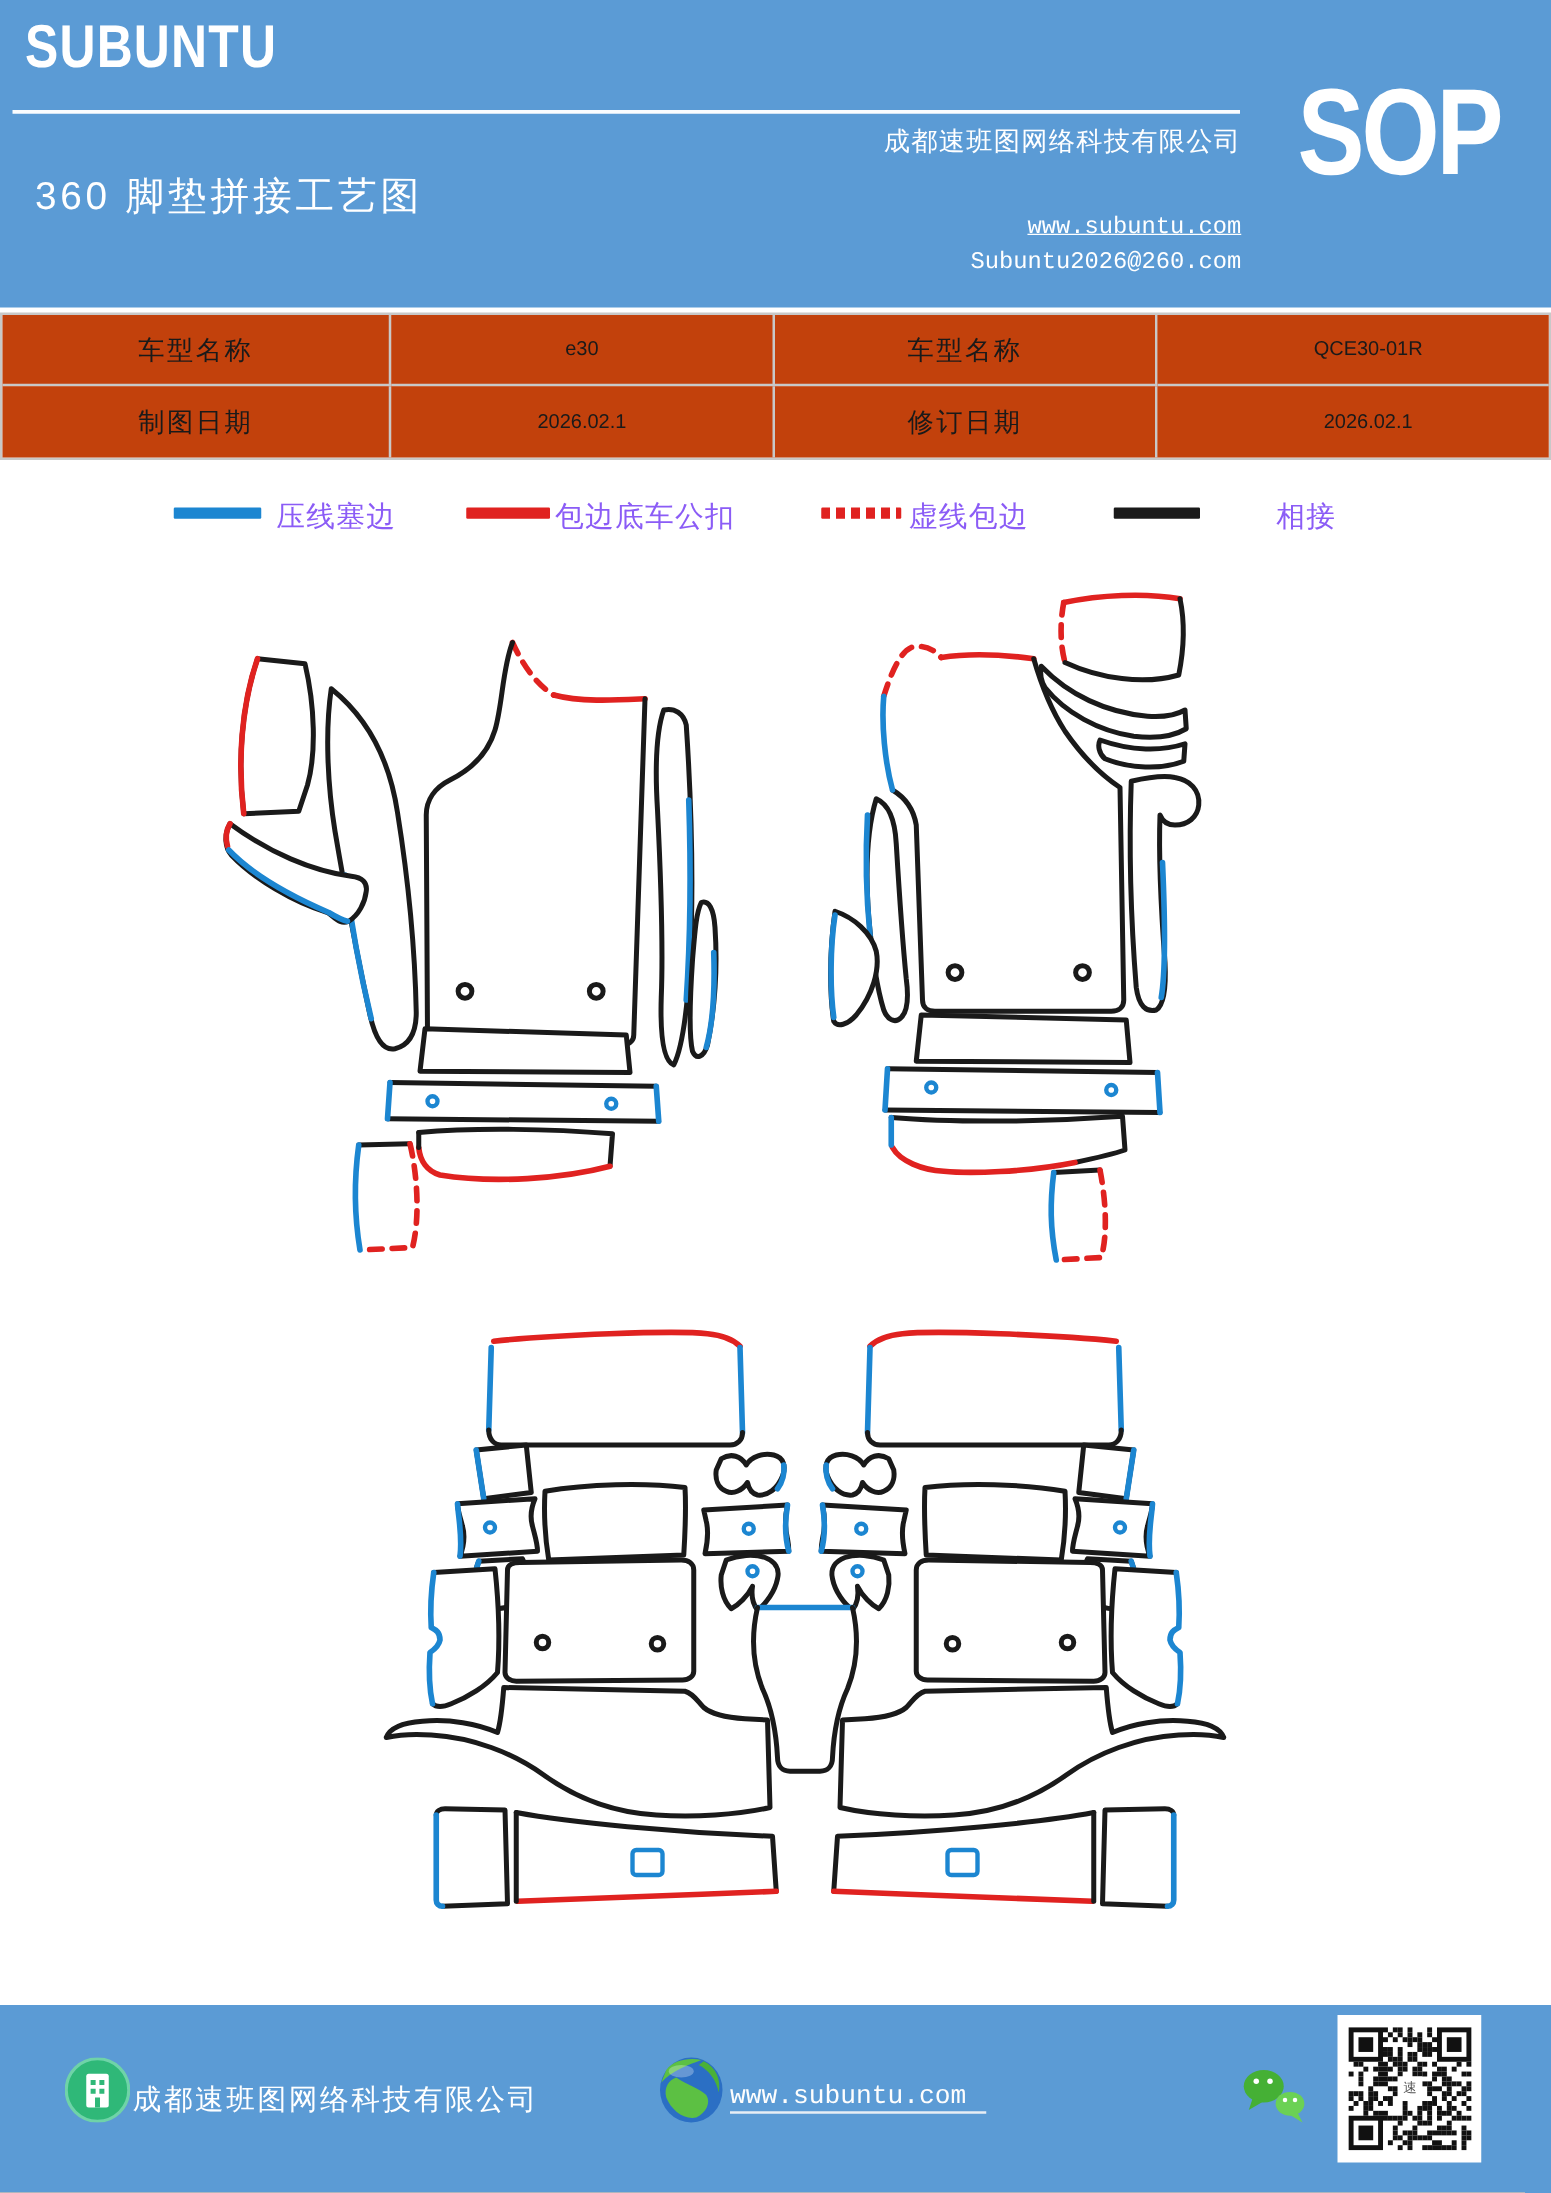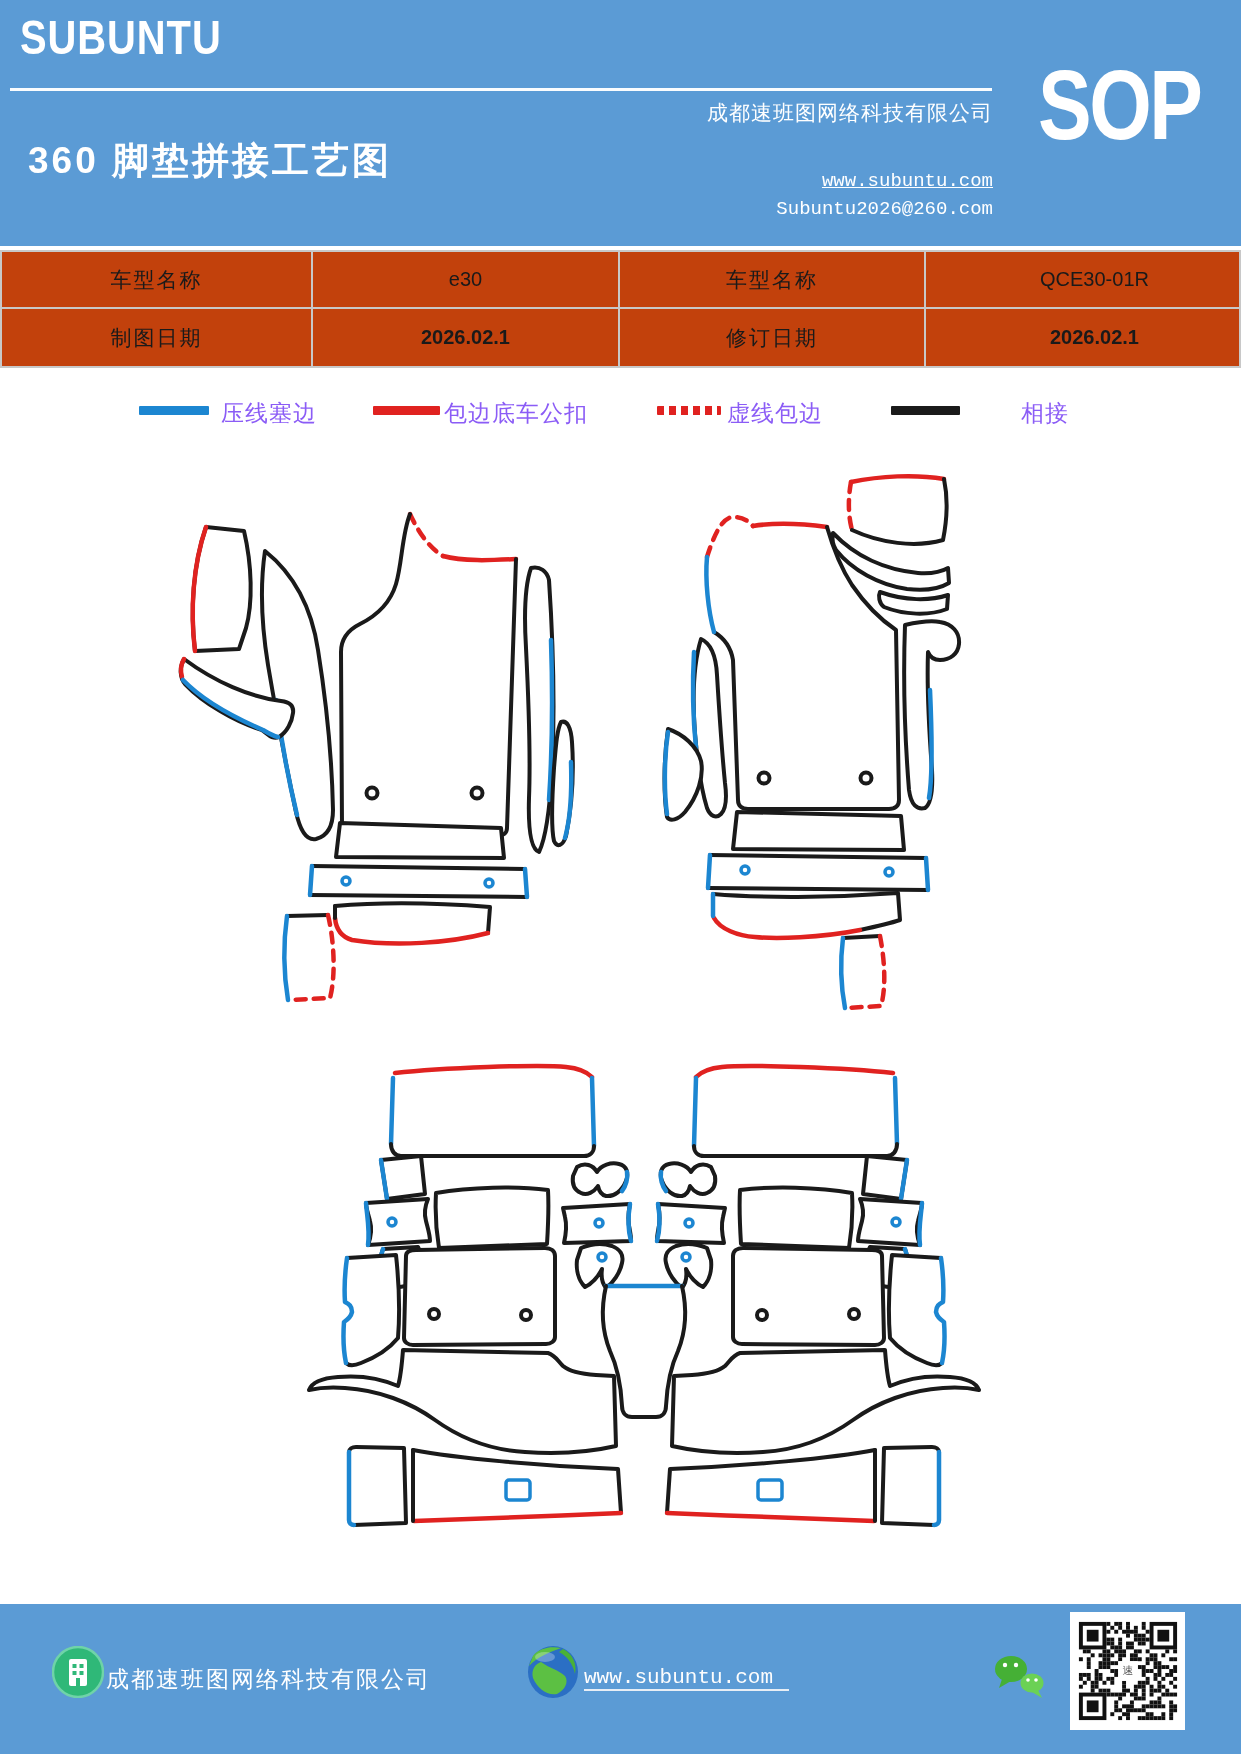--- a/index.html
+++ b/index.html
@@ -4,38 +4,38 @@
 <style>
   html,body{margin:0;padding:0;background:#888;}
   .page{position:relative;width:1241px;height:1754px;background:#ffffff;margin:0 auto;
         font-family:"Liberation Sans",sans-serif;overflow:hidden;}
   
   .header{position:absolute;left:0;top:0;width:1241px;height:246px;background:#5b9bd5;}
   .brand{position:absolute;left:20px;top:10px;color:#fff;font-size:42px;font-weight:800;
          letter-spacing:1px;transform:scale(.95,1.15);transform-origin:left top;}
   .hr{position:absolute;left:10px;top:88px;width:982px;height:3px;background:#fafcfe;}
   .h-company{position:absolute;right:248px;top:99px;color:#fff;font-size:21px;letter-spacing:1px;}
-  .h-title{position:absolute;left:28px;top:136px;color:#fff;font-size:37px;font-weight:700;letter-spacing:3px;}
+  .h-title{position:absolute;left:28px;top:136px;color:#fff;font-size:31px;font-weight:400;letter-spacing:3px;}
   .h-web{position:absolute;right:248px;top:170px;color:#fff;font-size:19px;
          font-family:"Liberation Mono",monospace;text-decoration:underline;cursor:pointer;}
   .h-mail{position:absolute;right:248px;top:198px;color:#fff;font-size:19px;
           font-family:"Liberation Mono",monospace;}
   .sop{position:absolute;left:1038px;top:56px;color:#fff;font-size:98px;font-weight:800;
        line-height:1;letter-spacing:-3px;transform:scaleX(.82);transform-origin:left top;}
   
   .info-table{position:absolute;left:0px;top:250px;width:1237px;display:grid;
               grid-template-columns:311px 307px 306px 313px;grid-auto-rows:57px;
               border:2px solid #c8c8c8;}
   .cell{border-right:2px solid #c8c8c8;border-bottom:2px solid #c8c8c8;
         display:flex;align-items:center;justify-content:center;color:#1a1a1a;background:#c2410c;}
   .cell:nth-child(4n){border-right:none;padding-left:24px;}
   .cell:nth-last-child(-n+4){border-bottom:none;}
   .cell.lab{font-size:21px;letter-spacing:2px;}
-  .cell.val{font-size:20px;}
-  .cell.strong{font-weight:700;}
+  .cell.val{font-size:16px;}
+  .cell.strong{font-weight:400;}
   
   .legend{position:absolute;left:0;top:396px;width:1241px;height:36px;}
   .sw{position:absolute;top:10px;height:9px;border-radius:1px;}
   .sw1{left:139px;width:70px;background:#1c86d1;}
   .sw2{left:373px;width:67px;background:#e02220;}
   .sw3{left:657px;width:64px;background:repeating-linear-gradient(90deg,#e02220 0 7px,transparent 7px 12px);}
   .sw4{left:891px;width:69px;background:#1a1a1a;}
   .lg{position:absolute;top:2px;font-size:23px;color:#8b5cf6;font-weight:500;letter-spacing:1px;}
   .lg1{left:221px;} .lg2{left:444px;} .lg3{left:727px;} .lg4{left:1021px;text-align:center;}
   

